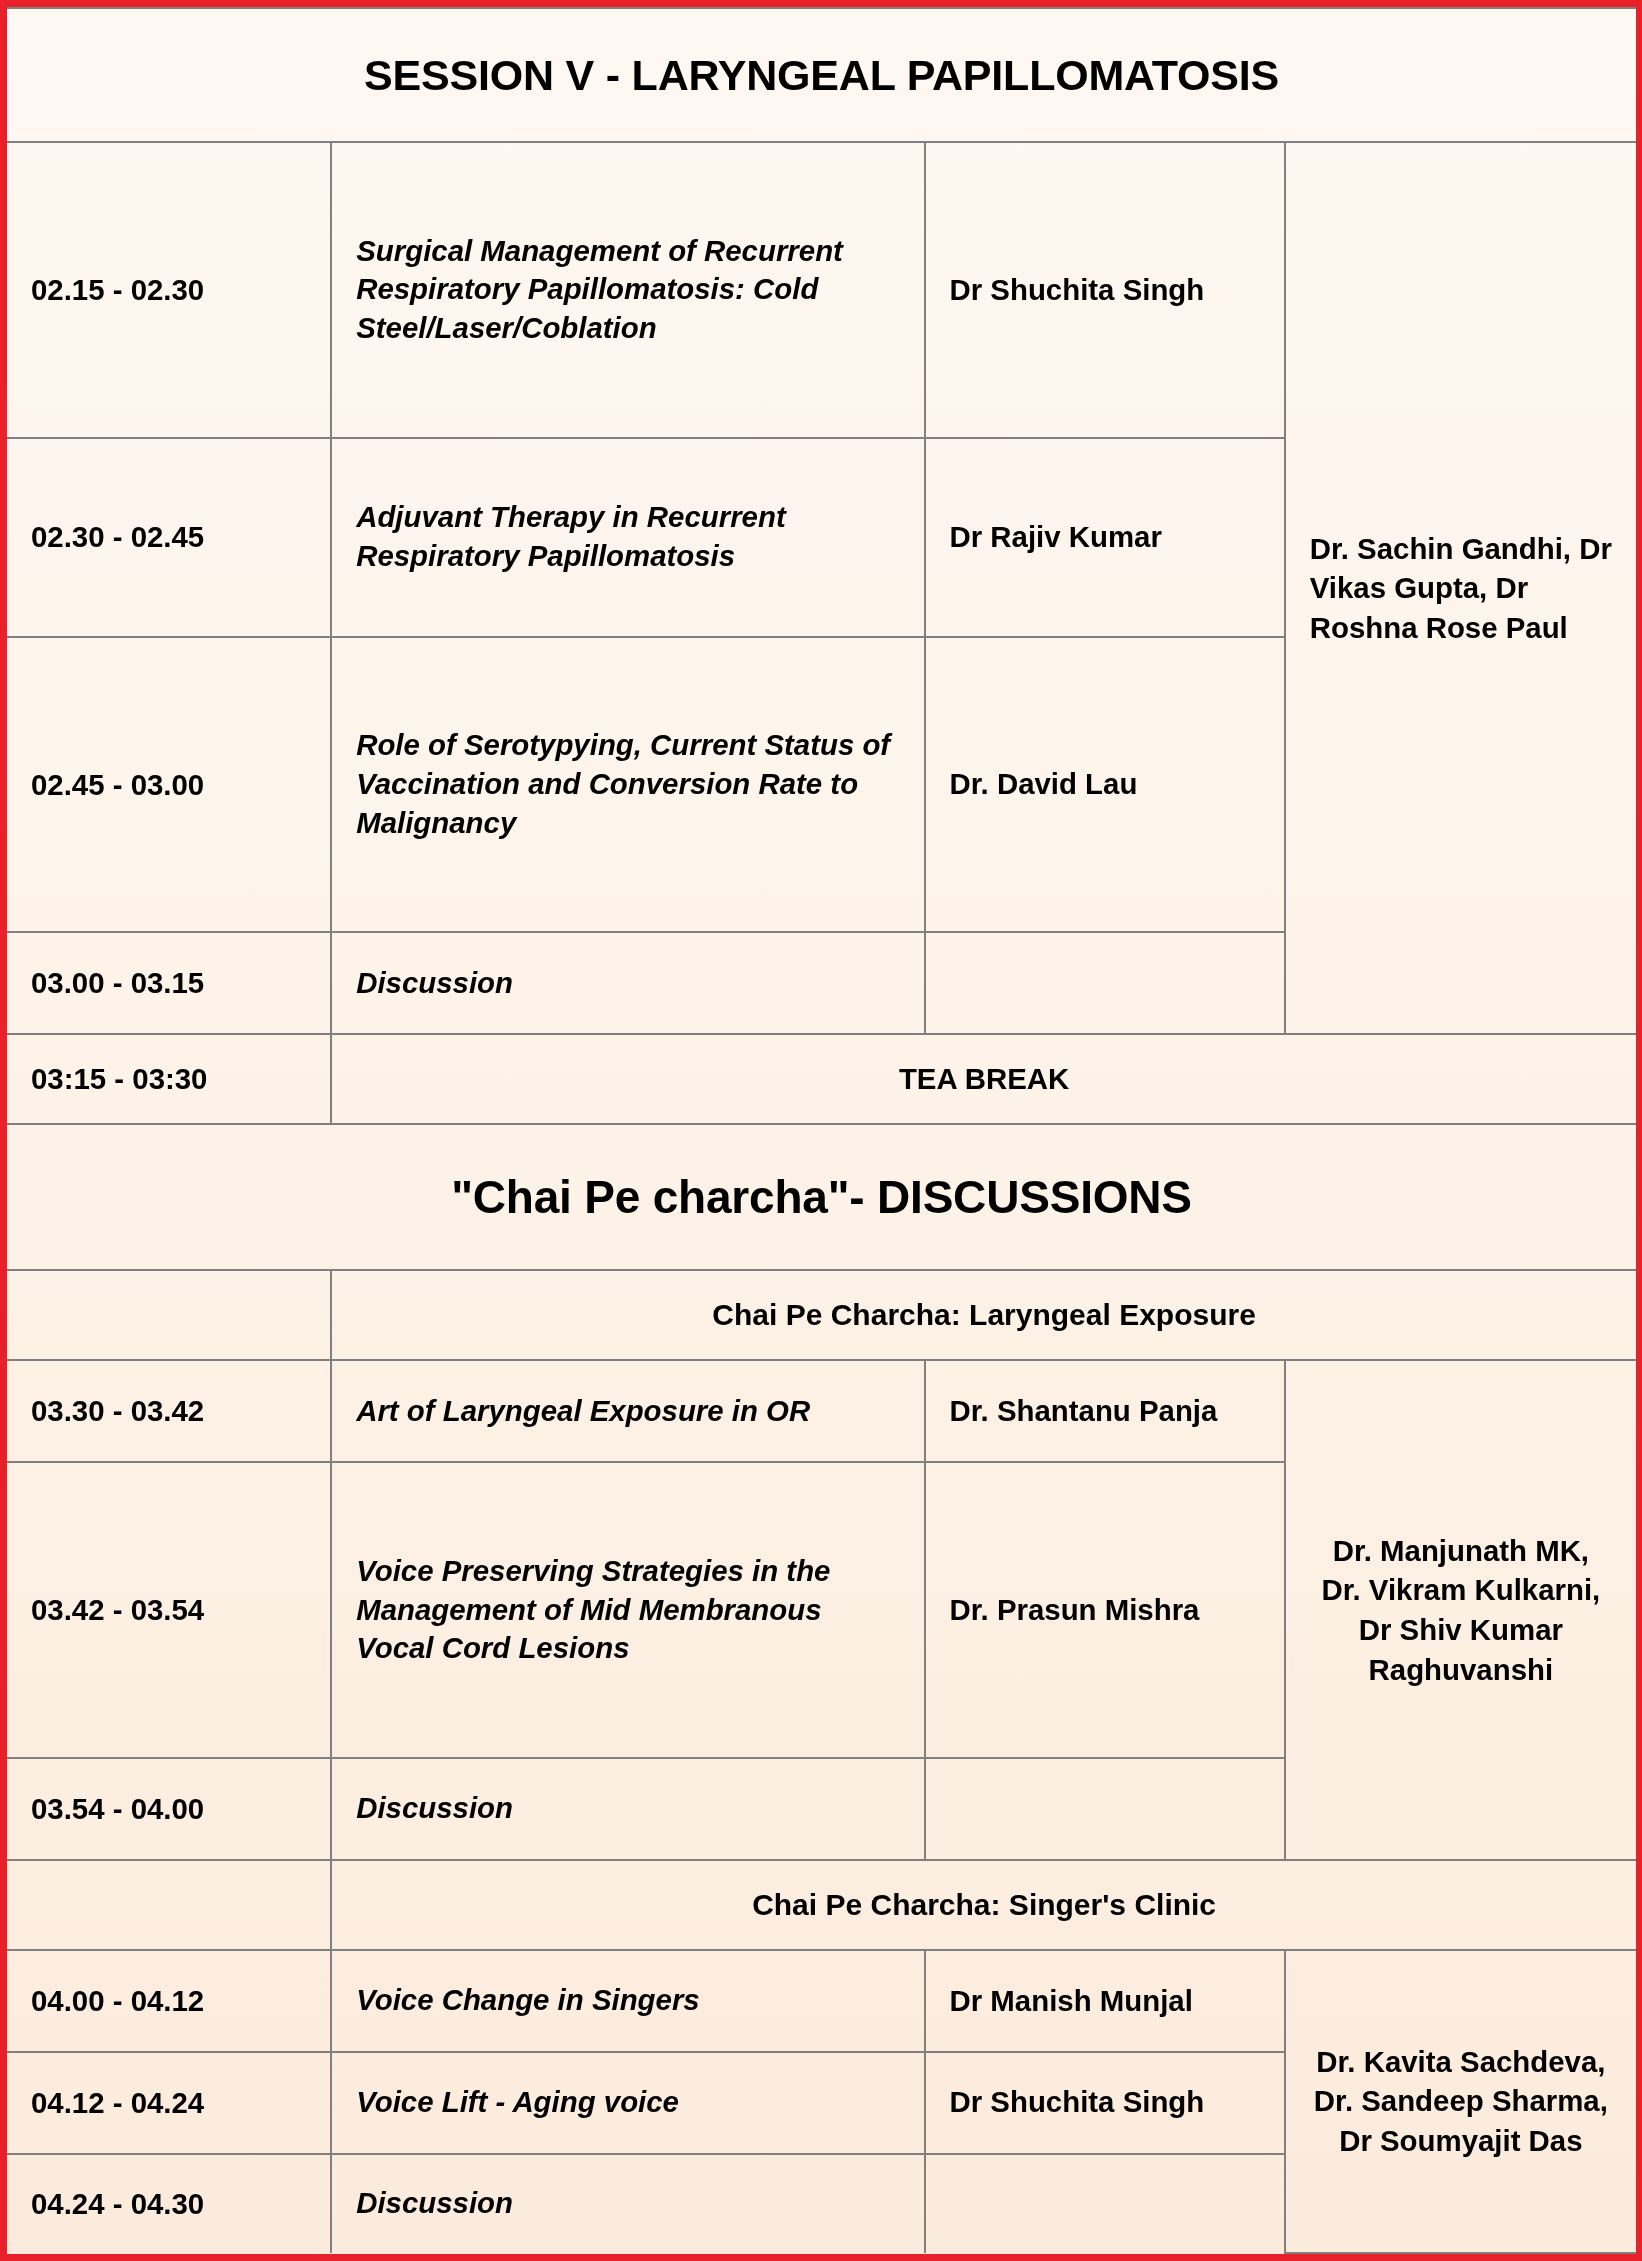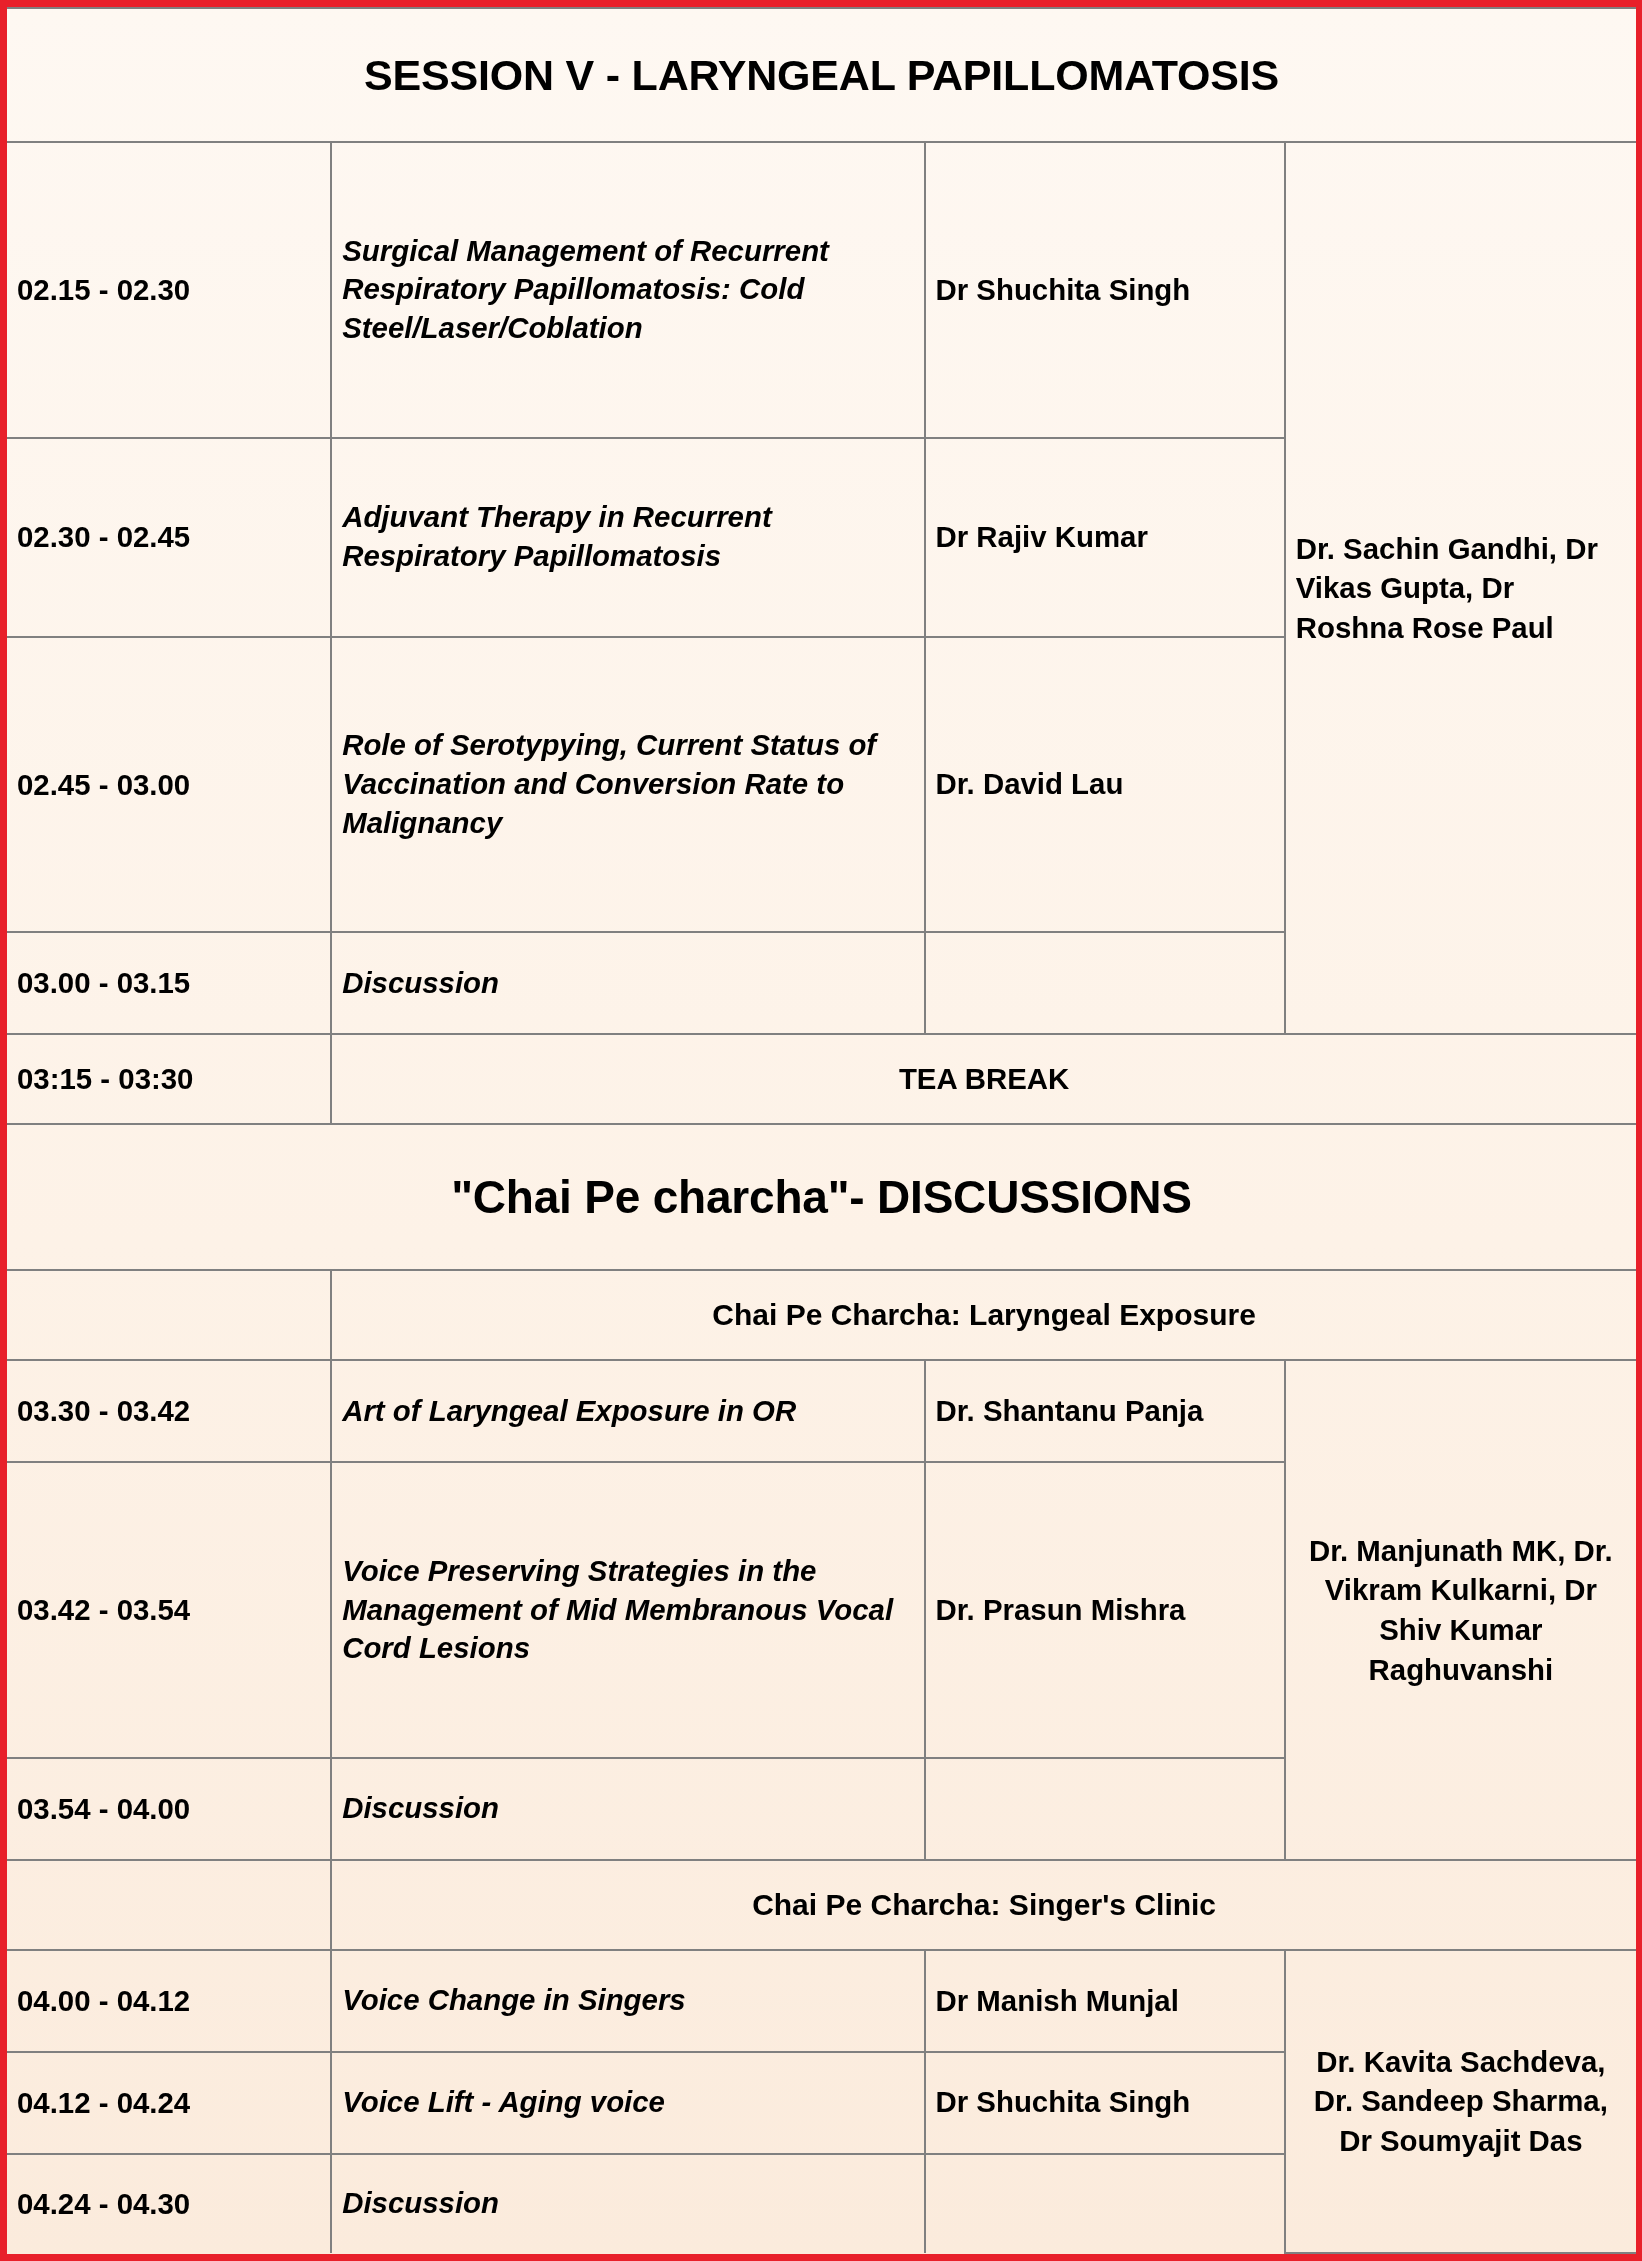--- a/index.html
+++ b/index.html
@@ -29,21 +29,21 @@
     width: 100%;
     height: 100%;
     border-collapse: collapse;
     table-layout: fixed;
     background: transparent;
   }
 
   table.schedule td {
     border: 2.2px solid #808080;
     vertical-align: middle;
-    padding: 0 10px;
+    padding: 0 24px;
     color: #000000;
     background: transparent;
   }
 
   
   col.c-time     { width: 324px; }
   col.c-topic    { width: 593px; }
   col.c-speaker  { width: 360px; }
   col.c-chair    { width: 351px; }
 

